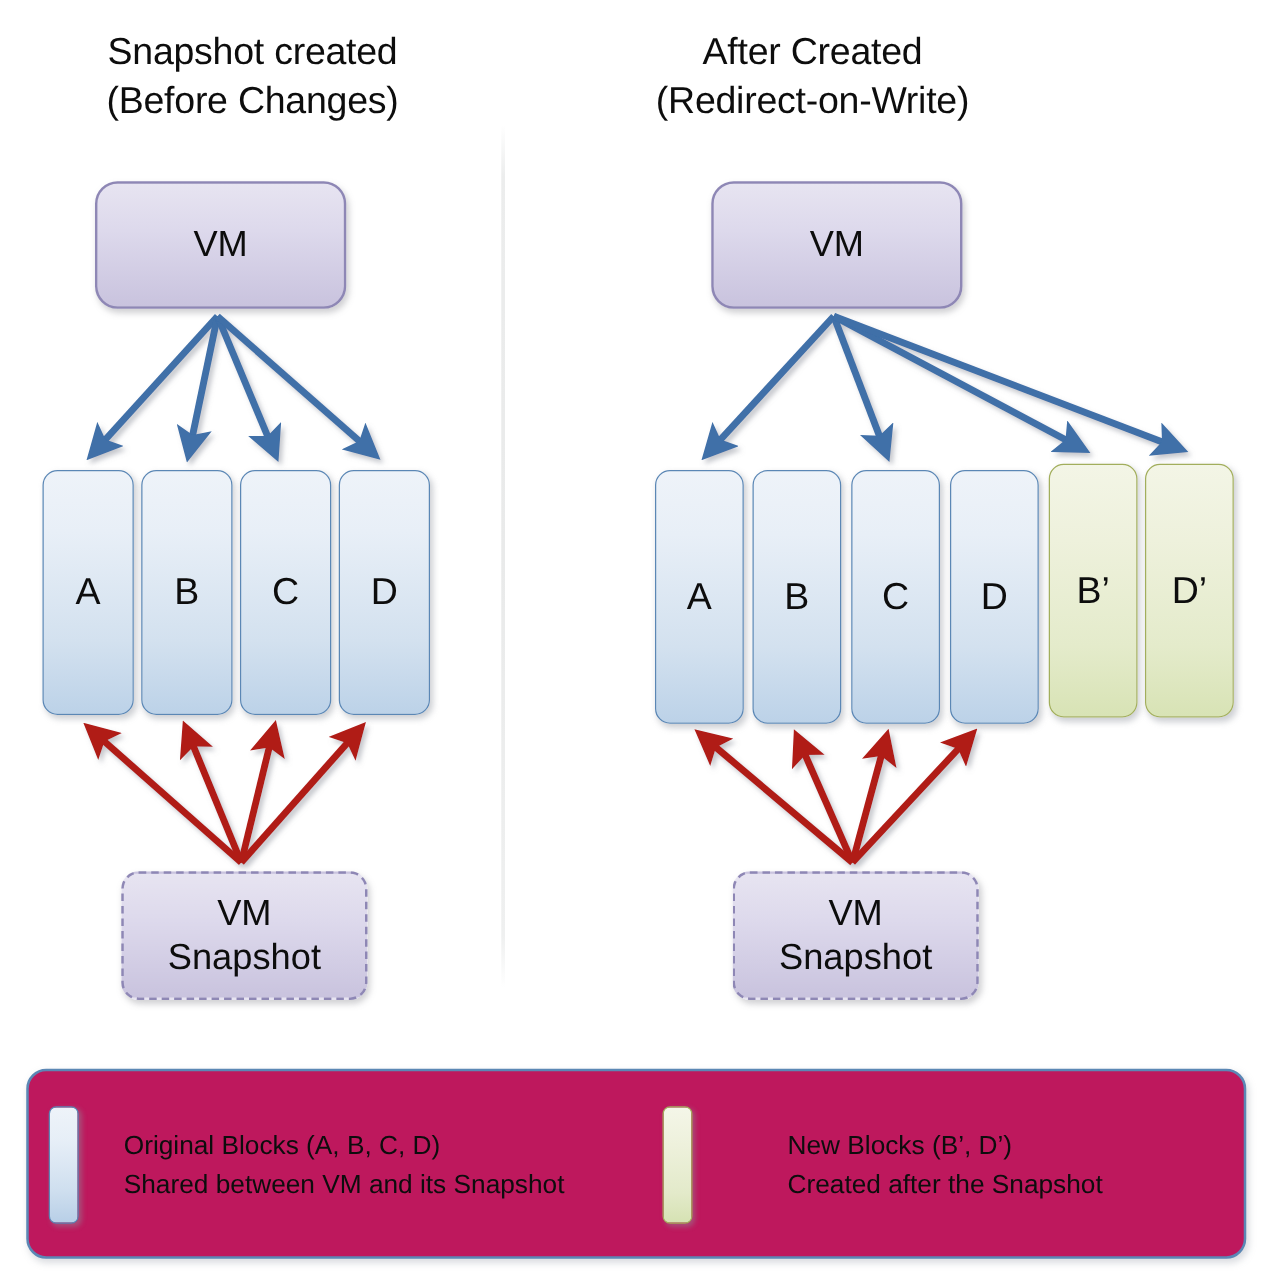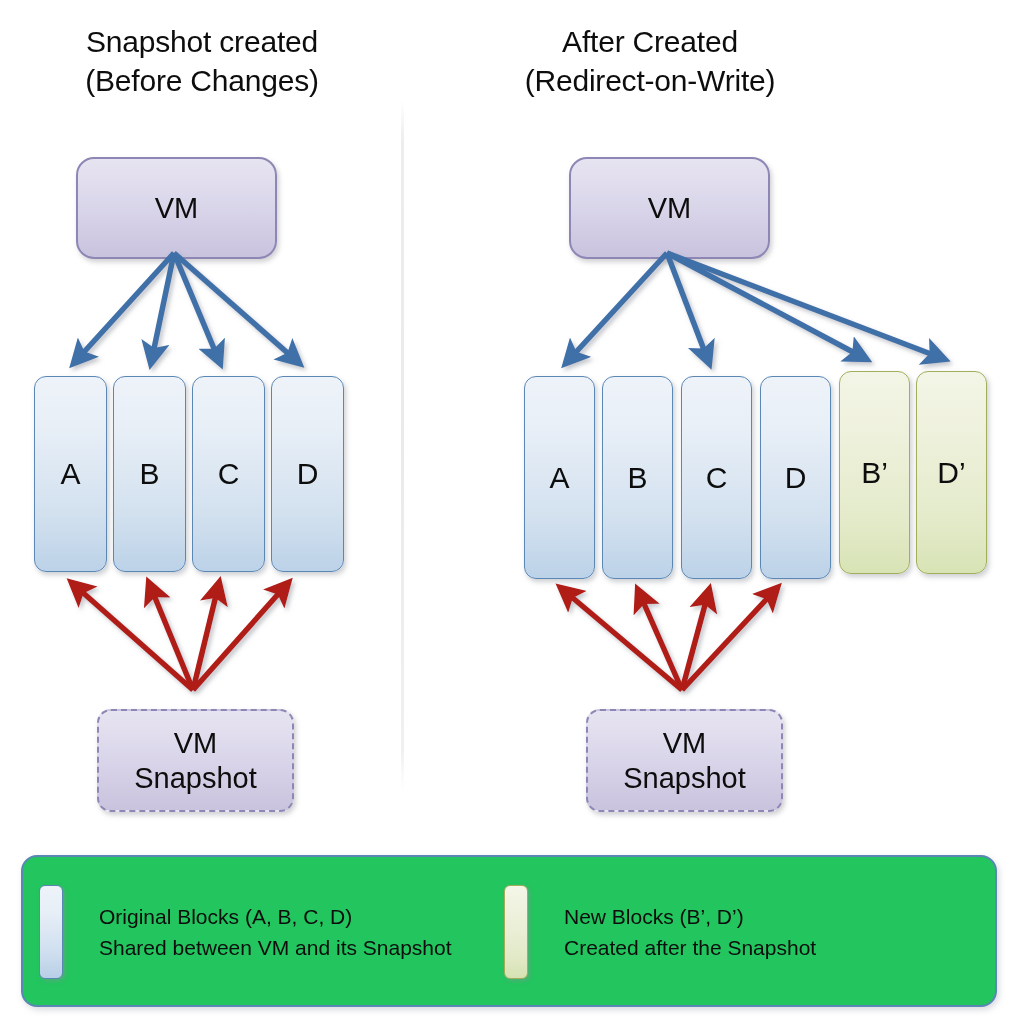--- a/index.html
+++ b/index.html
@@ -61,21 +61,20 @@
     background: linear-gradient(to bottom, #e7e4f1 0%, #ddd9ec 38%, #c9c3de 100%);
     box-shadow: 2px 3px 5px rgba(120,120,130,0.35);
     display: flex;
     align-items: center;
     justify-content: center;
     text-align: center;
     font-size: 29px;
     line-height: 35px;
     color: #0d0d0d;
     white-space: pre-line;
-    margin-top: 12px;
   }
   .vm-box.dashed {
     border-style: dashed;
     border-width: 2px;
     border-radius: 14px;
   }
 
   .block {
     position: absolute;
     border-radius: 12px;
@@ -97,30 +96,30 @@
 
   
   #legend {
     position: absolute;
     left: 21px;
     top: 855px;
     width: 972px;
     height: 148px;
     border: 2px solid #5b87b5;
     border-radius: 16px;
-    background: #22c55e;
+    background: #be185d;
     box-shadow: 2px 3px 6px rgba(150,155,165,0.35);
   }
   .legend-entry {
     position: absolute;
     display: flex;
     align-items: center;
   }
   #legend-entry-original { left: 16px; top: 28px; }
-  #legend-entry-new      { left: 481px; top: 28px; }
+  #legend-entry-new      { left: 507px; top: 28px; gap: 40px; }
 
   .legend-swatch {
     width: 22px;
     height: 92px;
     border-radius: 6px;
     flex: 0 0 auto;
     box-shadow: 2px 2px 4px rgba(140,145,155,0.45);
   }
   .legend-swatch.orig {
     border: 1.5px solid #5b87b5;

